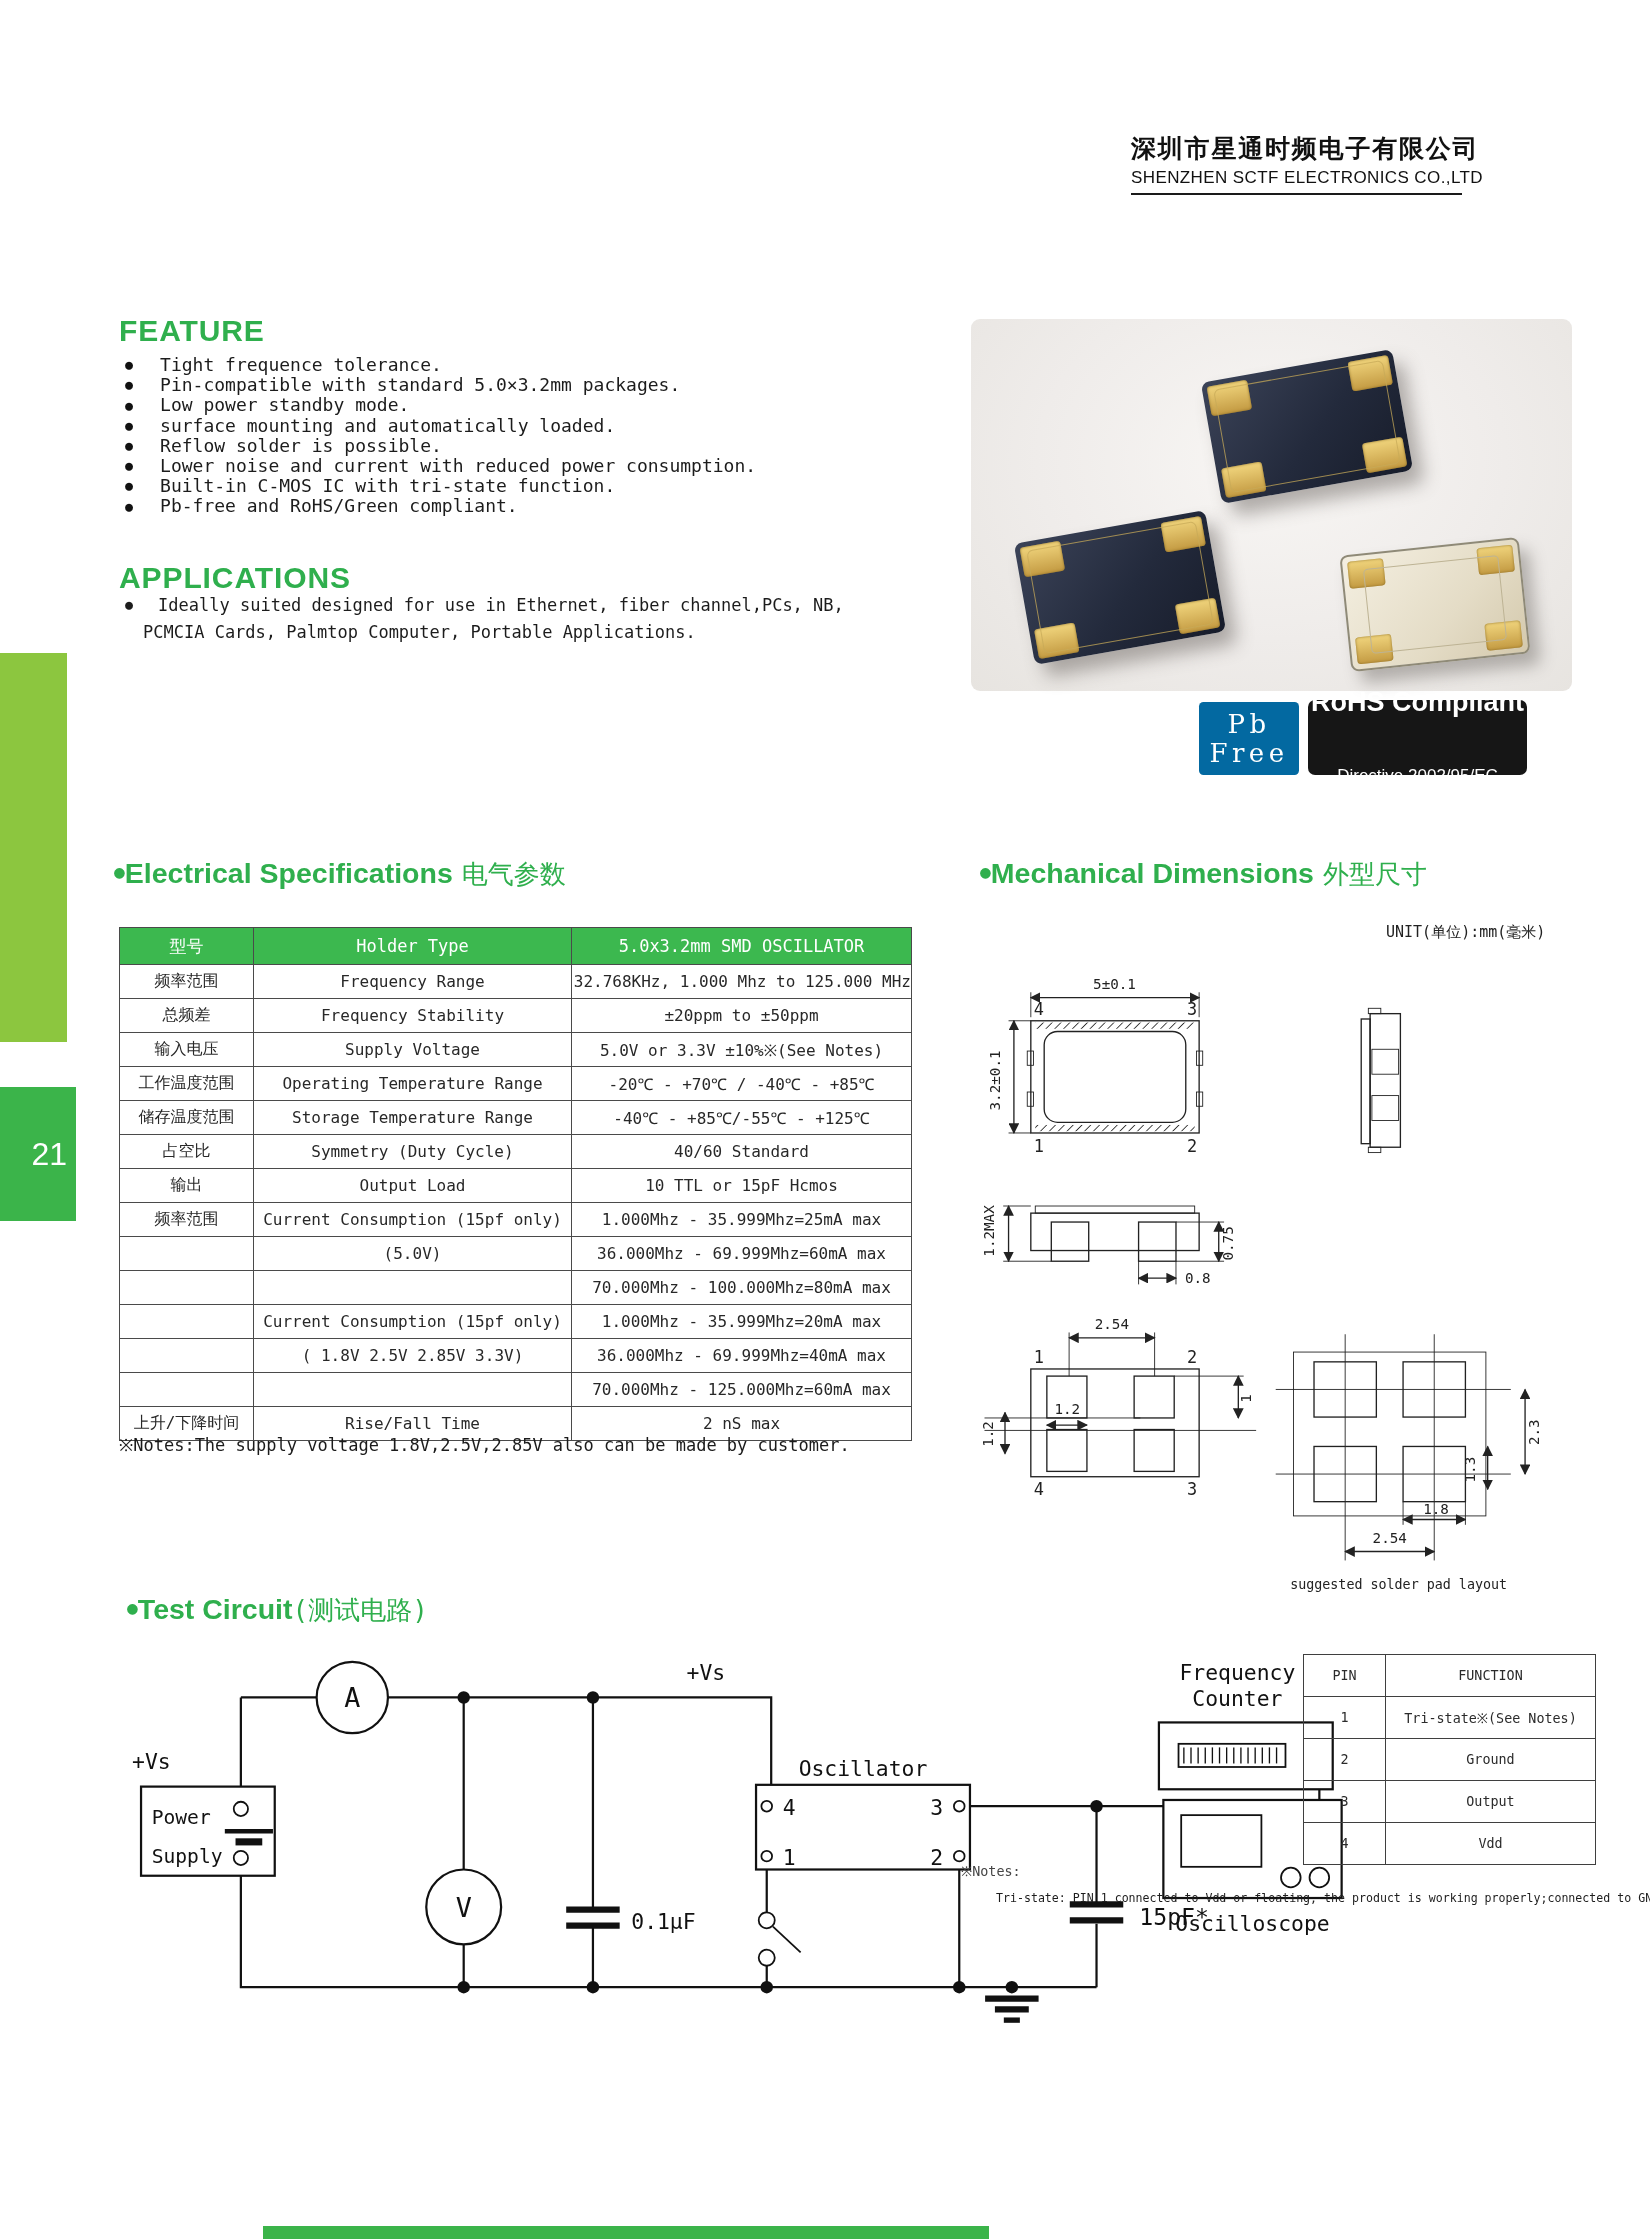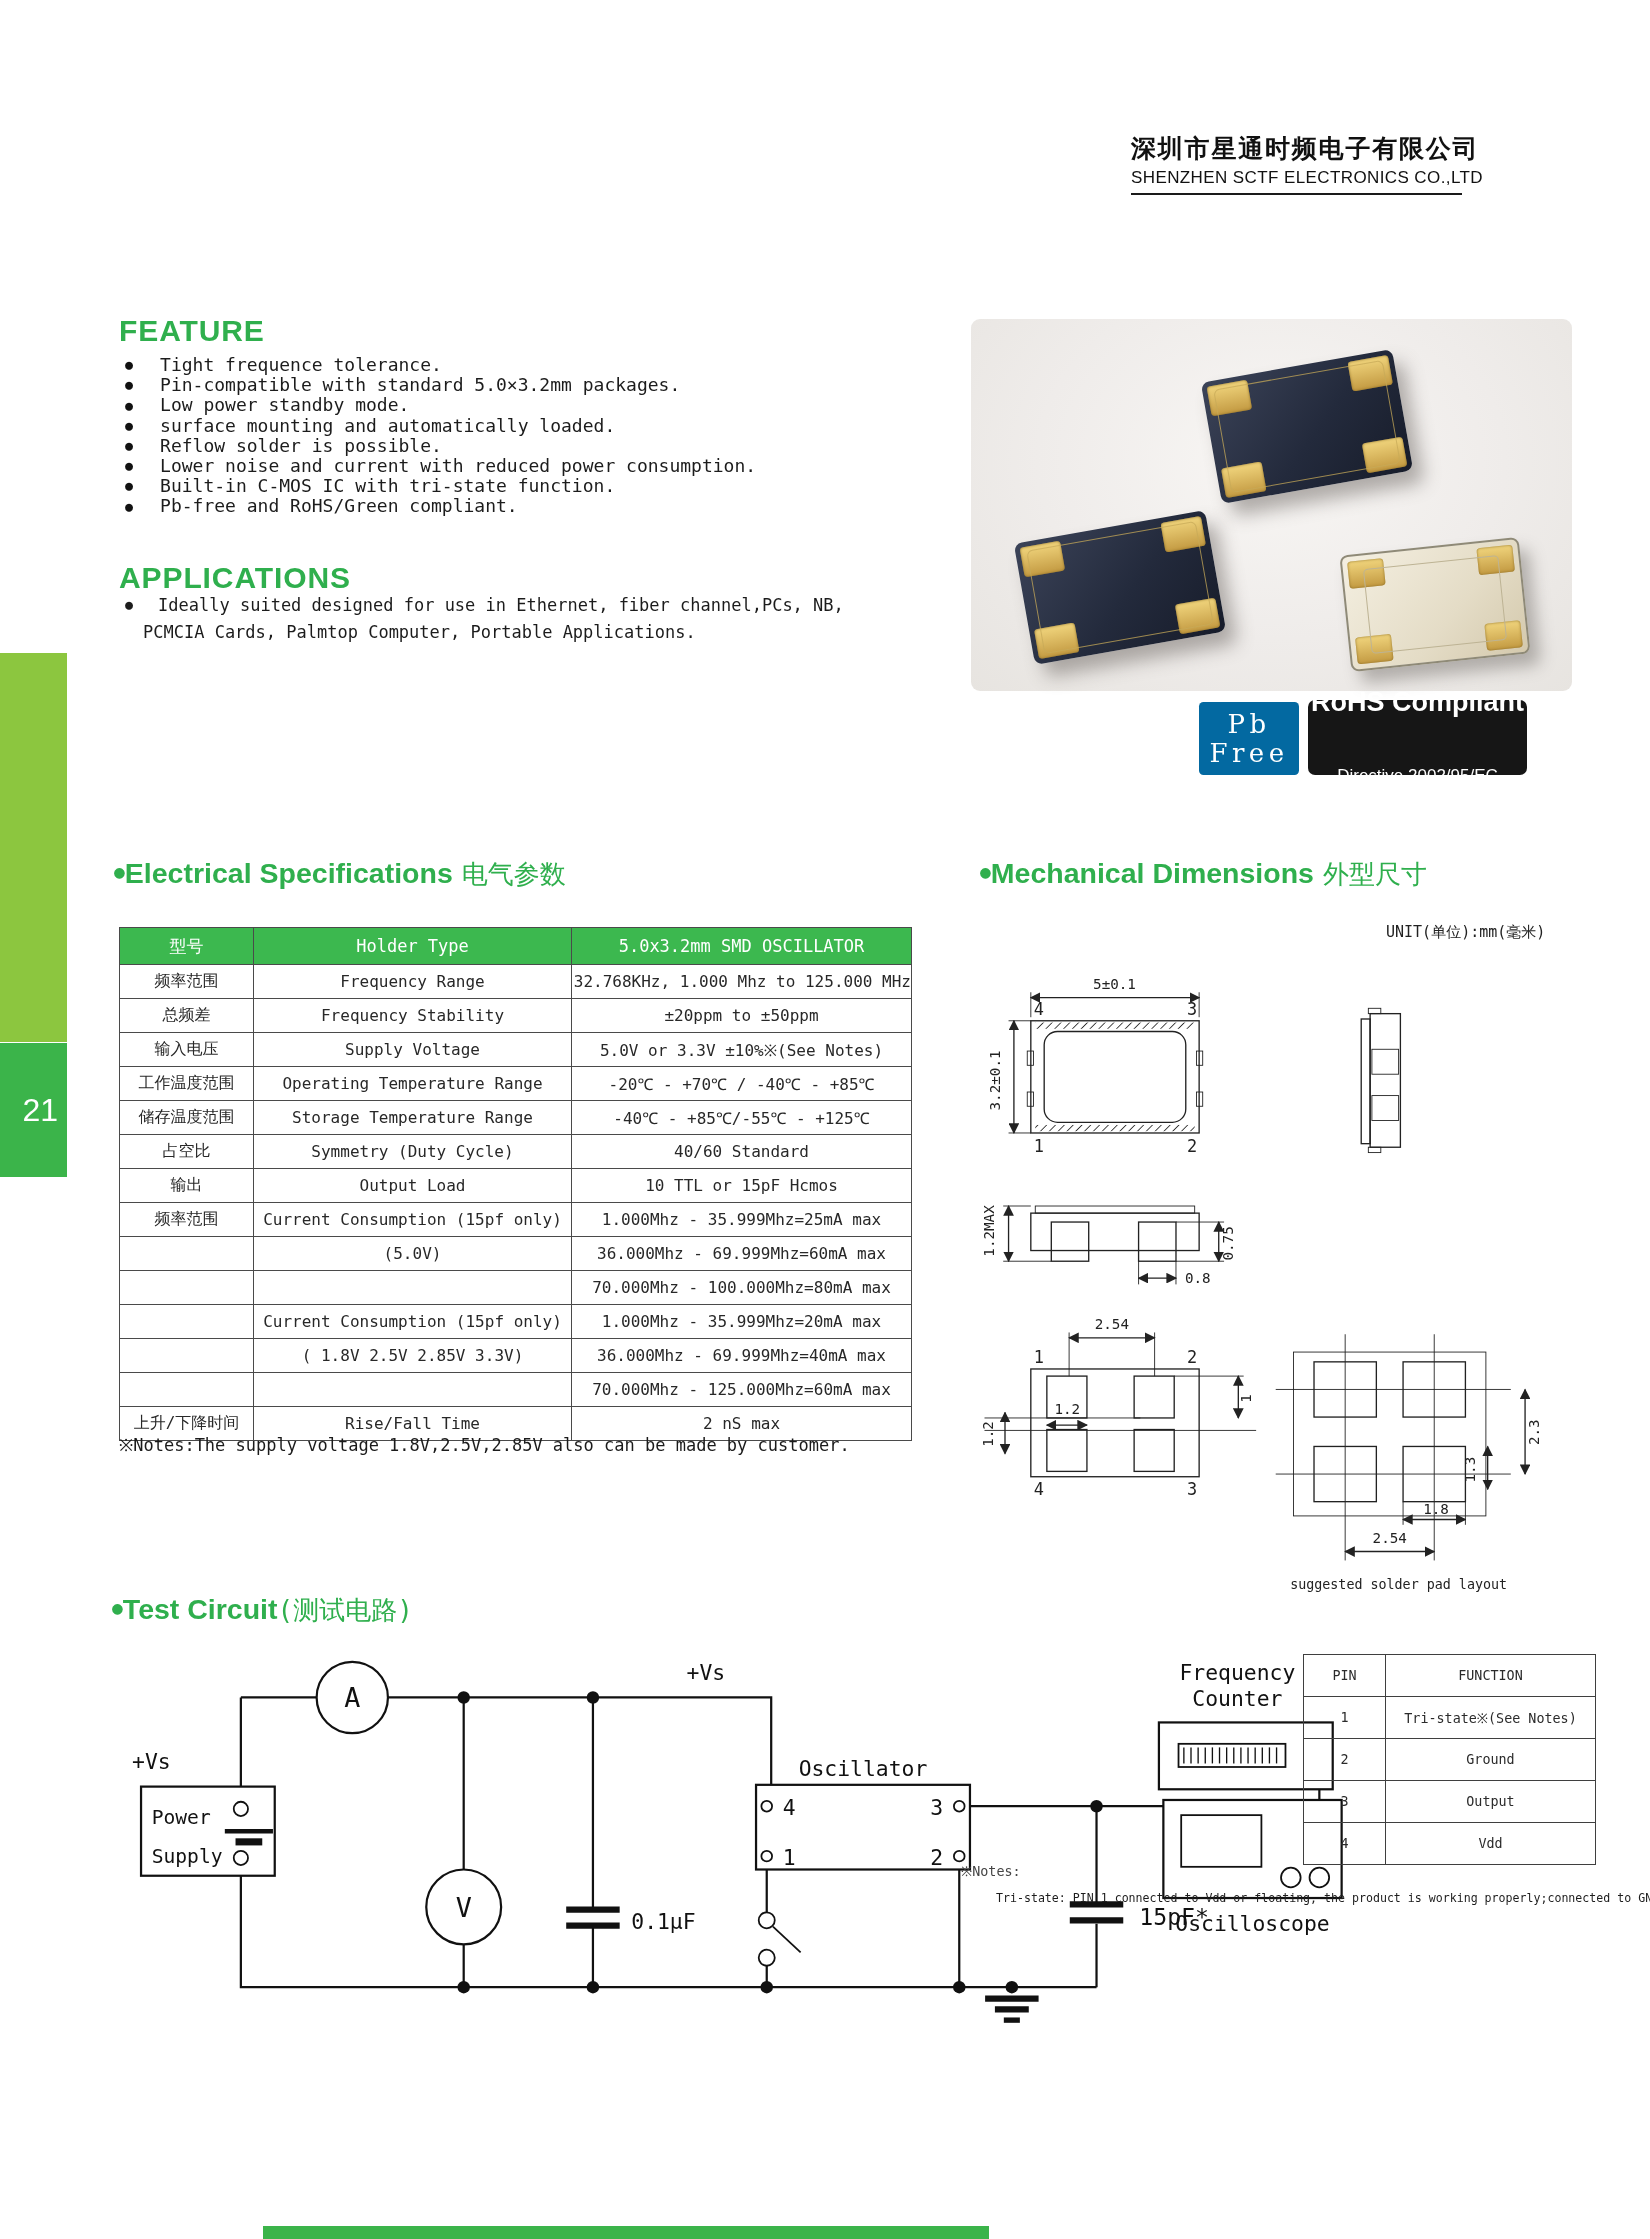--- a/index.html
+++ b/index.html
@@ -7,35 +7,35 @@
         font-family:"DejaVu Sans Mono",monospace;color:#222;}
   .abs{position:absolute;}
 
   
   #company{left:1107px;top:132px;width:331px;text-align:center;border-bottom:2.7px solid #1a1a1a;padding-bottom:5.3px;margin-left:24px;}
   #company .cn{font-family:"Liberation Serif",serif;font-weight:bold;font-size:25px;letter-spacing:1.8px;color:#111;white-space:nowrap;}
   #company .en{font-family:"Liberation Sans",sans-serif;font-size:17px;letter-spacing:0.4px;color:#111;margin-top:2.7px;white-space:nowrap;}
 
   
   #side-light{left:0;top:653px;width:67px;height:389px;background:#8CC63F;}
-  #side-dark{left:0;top:1043px;width:67px;height:134px;background:#3BB44A;display:flex;align-items:center;justify-content:flex-end;}
+  #side-dark{left:0;top:1087px;width:76px;height:134px;background:#3BB44A;display:flex;align-items:center;justify-content:flex-end;}
   #side-dark span{color:#fff;font-family:"Liberation Sans",sans-serif;font-size:32px;padding-right:9px;}
   #bottom-strip{left:263px;top:2226px;width:726px;height:13.4px;background:#3BB44A;}
 
   
   .h-green{font-family:"Liberation Sans",sans-serif;font-weight:bold;color:#2FAF4D;}
   #feature-title{left:119px;top:314px;font-size:30px;letter-spacing:0.9px;}
   #applications-title{left:119px;top:561px;font-size:30px;letter-spacing:0.9px;}
   .sec-title{white-space:nowrap;color:#2FAF4D;}
   .sec-title .dot{font-size:18px;vertical-align:5.3px;}
   .sec-title .t-en{font-family:"Liberation Sans",sans-serif;font-weight:bold;font-size:28.5px;}
   .sec-title .t-cn{font-size:26px;margin-left:9px;}
   #elec-title{left:114px;top:857px;}
   #mech-title{left:980px;top:857px;}
-  #circuit-title{left:112px;top:1593px;}
+  #circuit-title{left:127px;top:1593px;}
   #circuit-title .t-cn{margin-left:0;}
 
   
   .feature-list{left:125px;top:355px;margin:0;padding:0;list-style:none;}
   .feature-list li{font-size:18px;line-height:20px;white-space:nowrap;color:#1c1c1c;}
   .feature-list .bullet{font-size:13.4px;margin-right:27px;vertical-align:1.8px;color:#111;}
   #app-line1{left:125px;top:595px;font-size:17px;white-space:nowrap;color:#1c1c1c;}
   #app-line1 .bullet{font-size:13.4px;margin-right:25px;vertical-align:1.8px;}
   #app-line2{left:143px;top:622px;font-size:17px;white-space:nowrap;color:#1c1c1c;}
 

